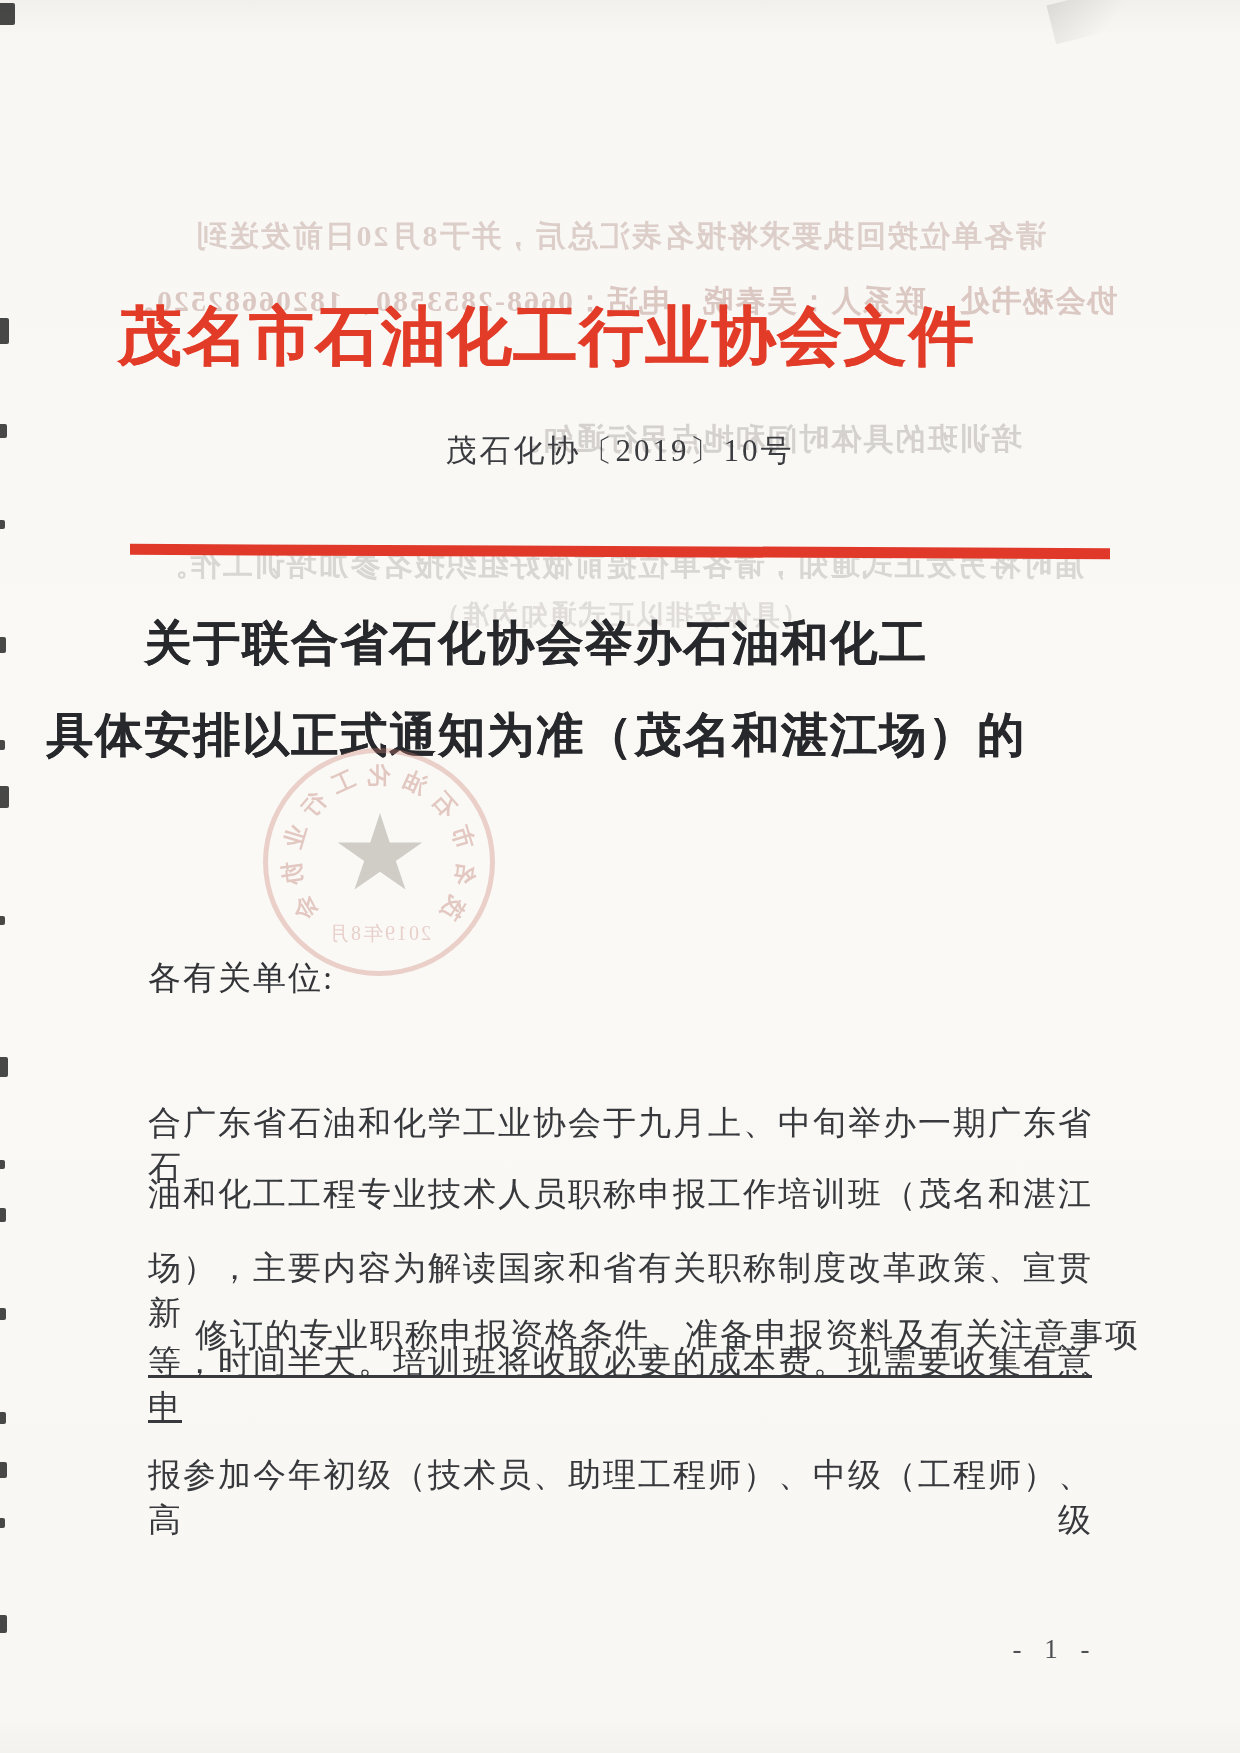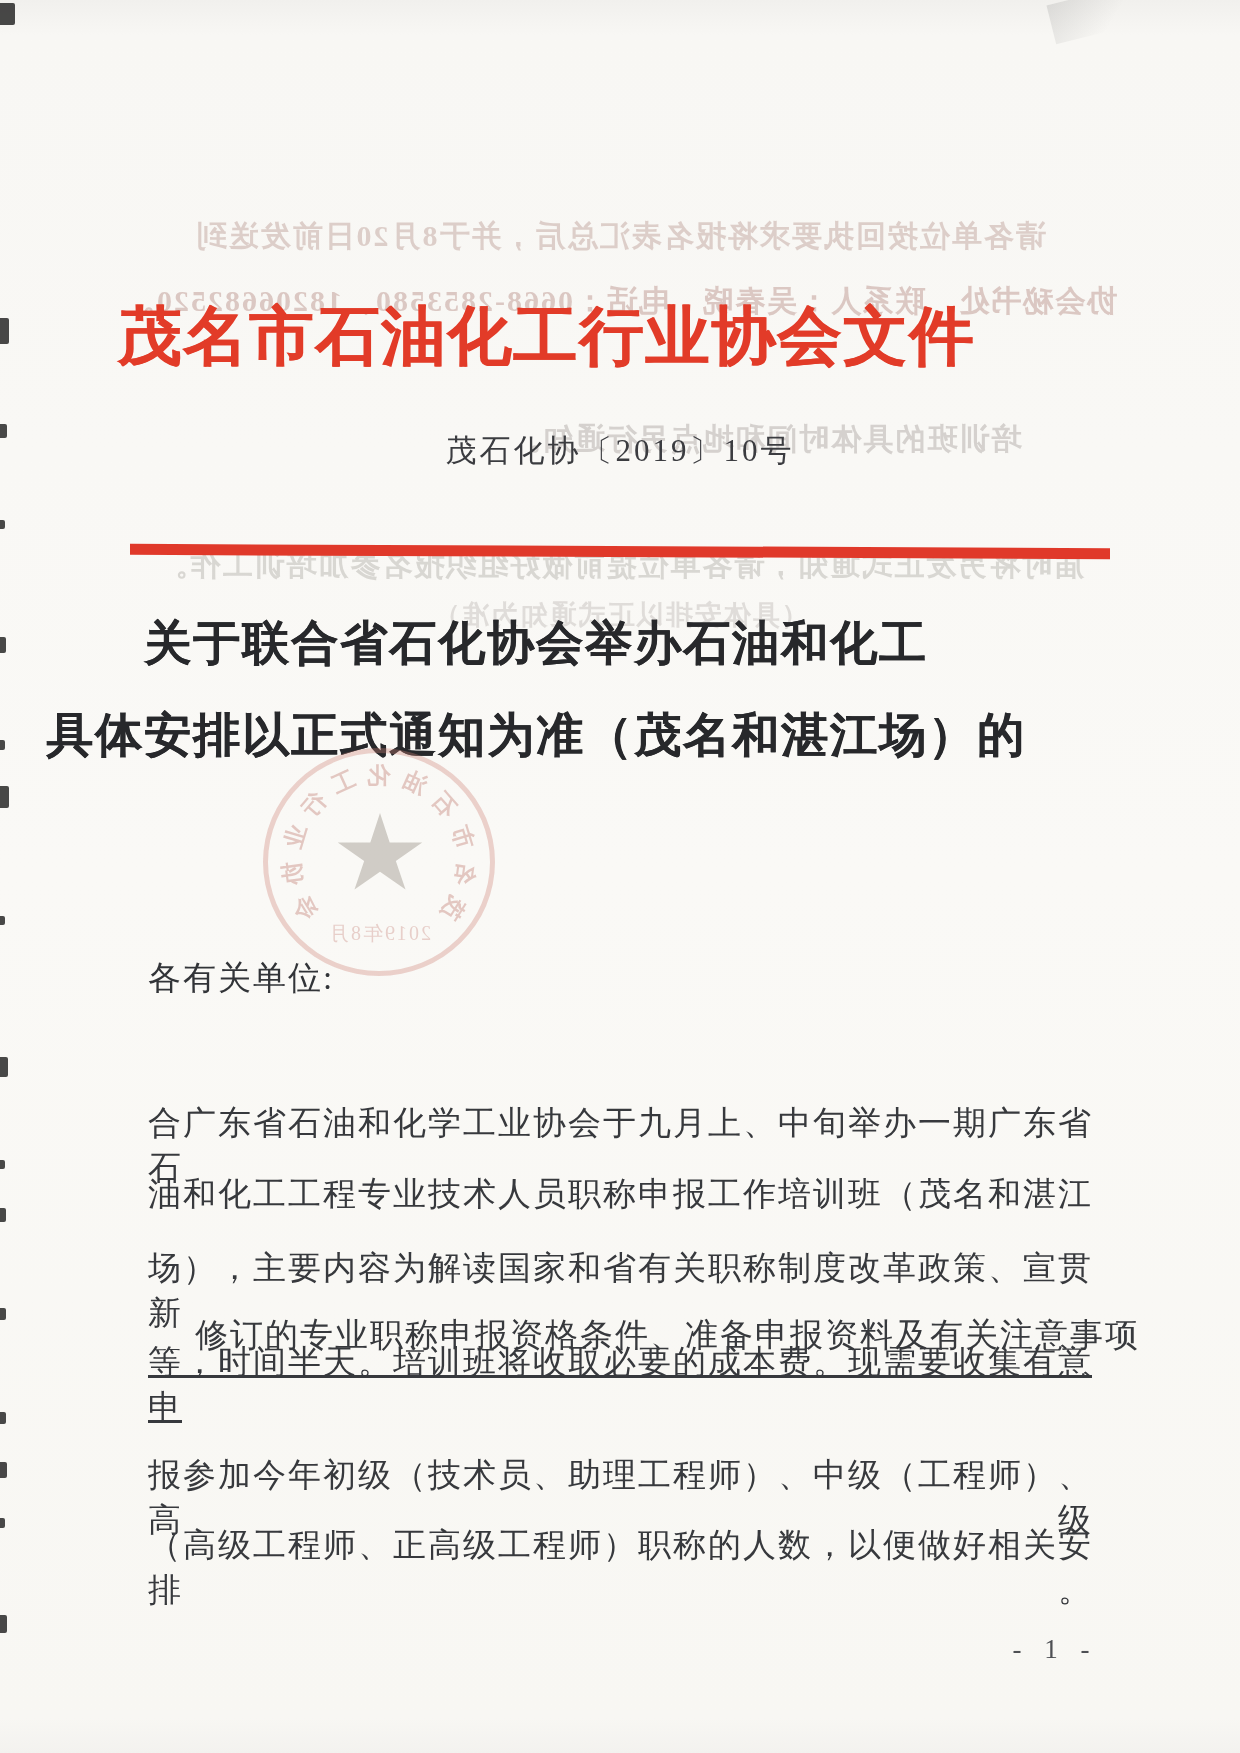--- a/index.html
+++ b/index.html
@@ -155,21 +155,20 @@
     <div class="seal-date">2019年8月</div>
   </div>
 
   <div class="salutation">各有关单位:</div>
   <div class="body-line bl-1">合广东省石油和化学工业协会于九月上、中旬举办一期广东省石</div>
   <div class="body-line bl-2">油和化工工程专业技术人员职称申报工作培训班（茂名和湛江</div>
   <div class="body-line bl-3">场），主要内容为解读国家和省有关职称制度改革政策、宣贯新</div>
   <div class="body-line bl-4">修订的专业职称申报资格条件、准备申报资料及有关注意事项</div>
   <div class="body-line bl-5">等，时间半天。培训班将收取必要的成本费。现需要收集有意申</div>
   <div class="body-line bl-6">报参加今年初级（技术员、助理工程师）、中级（工程师）、高级</div>
-  <div class="body-line bl-7">（高级工程师、正高级工程师）职称的人数，以便做好相关安排。</div>
 
   <div class="page-number">- 1 -</div>
 
   <div class="mark m1"></div>
   <div class="mark m2"></div>
   <div class="mark m3"></div>
   <div class="mark m4"></div>
   <div class="mark m5"></div>
   <div class="mark m6"></div>
   <div class="mark m7"></div>

